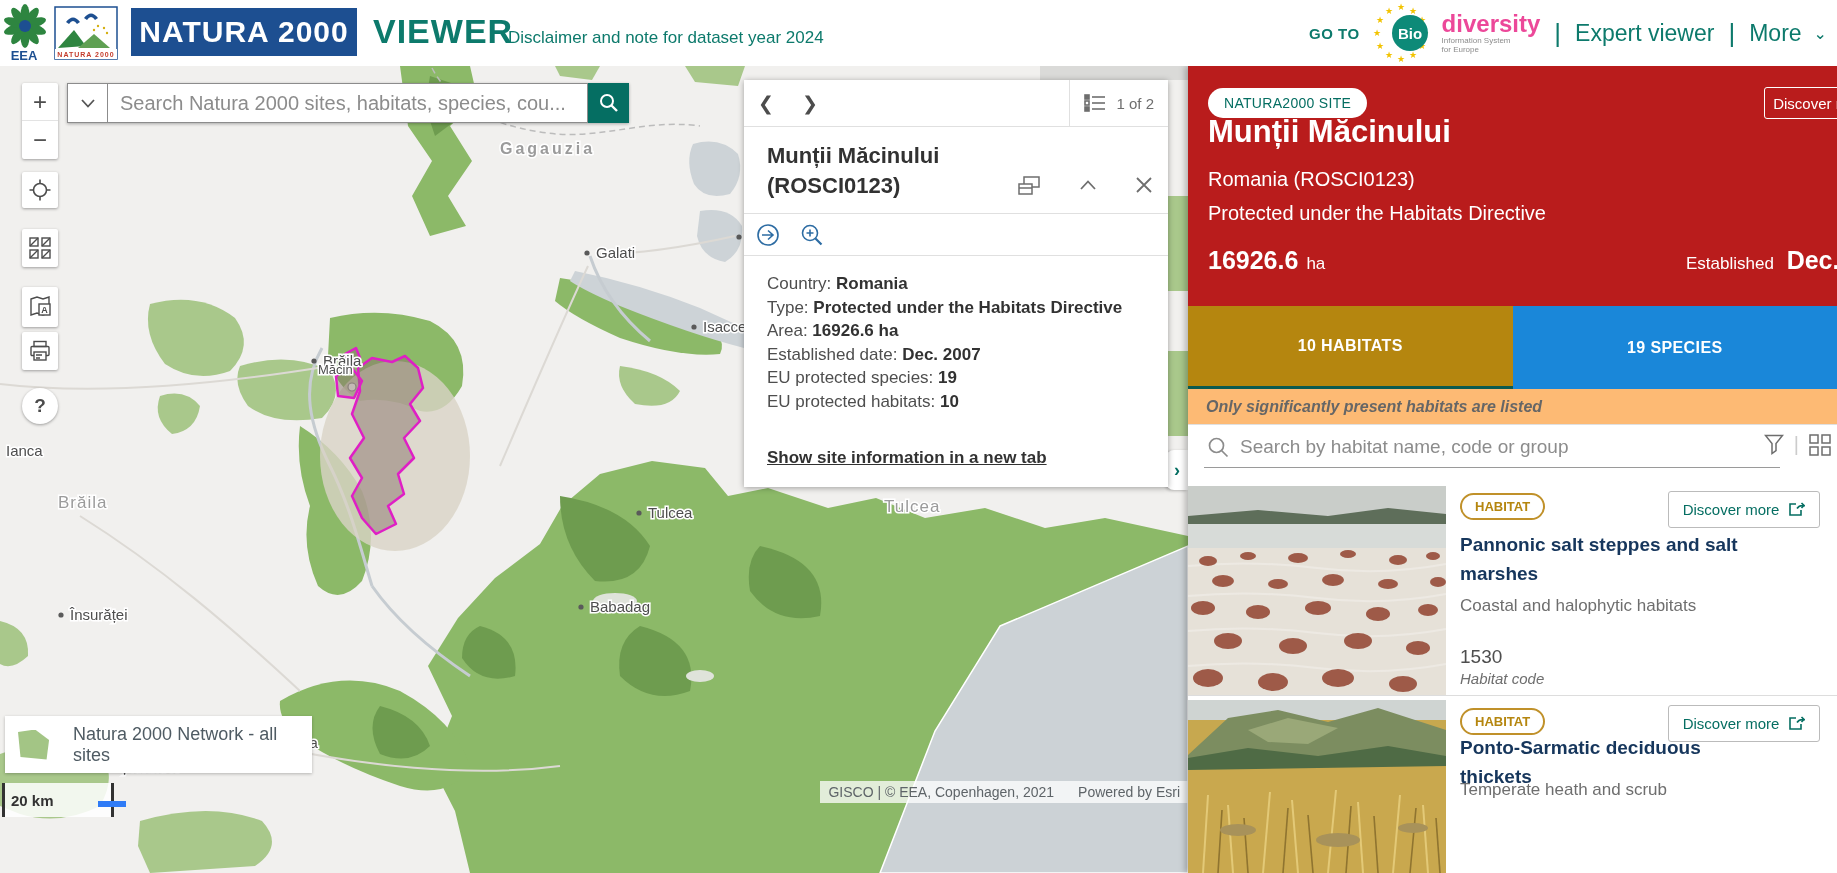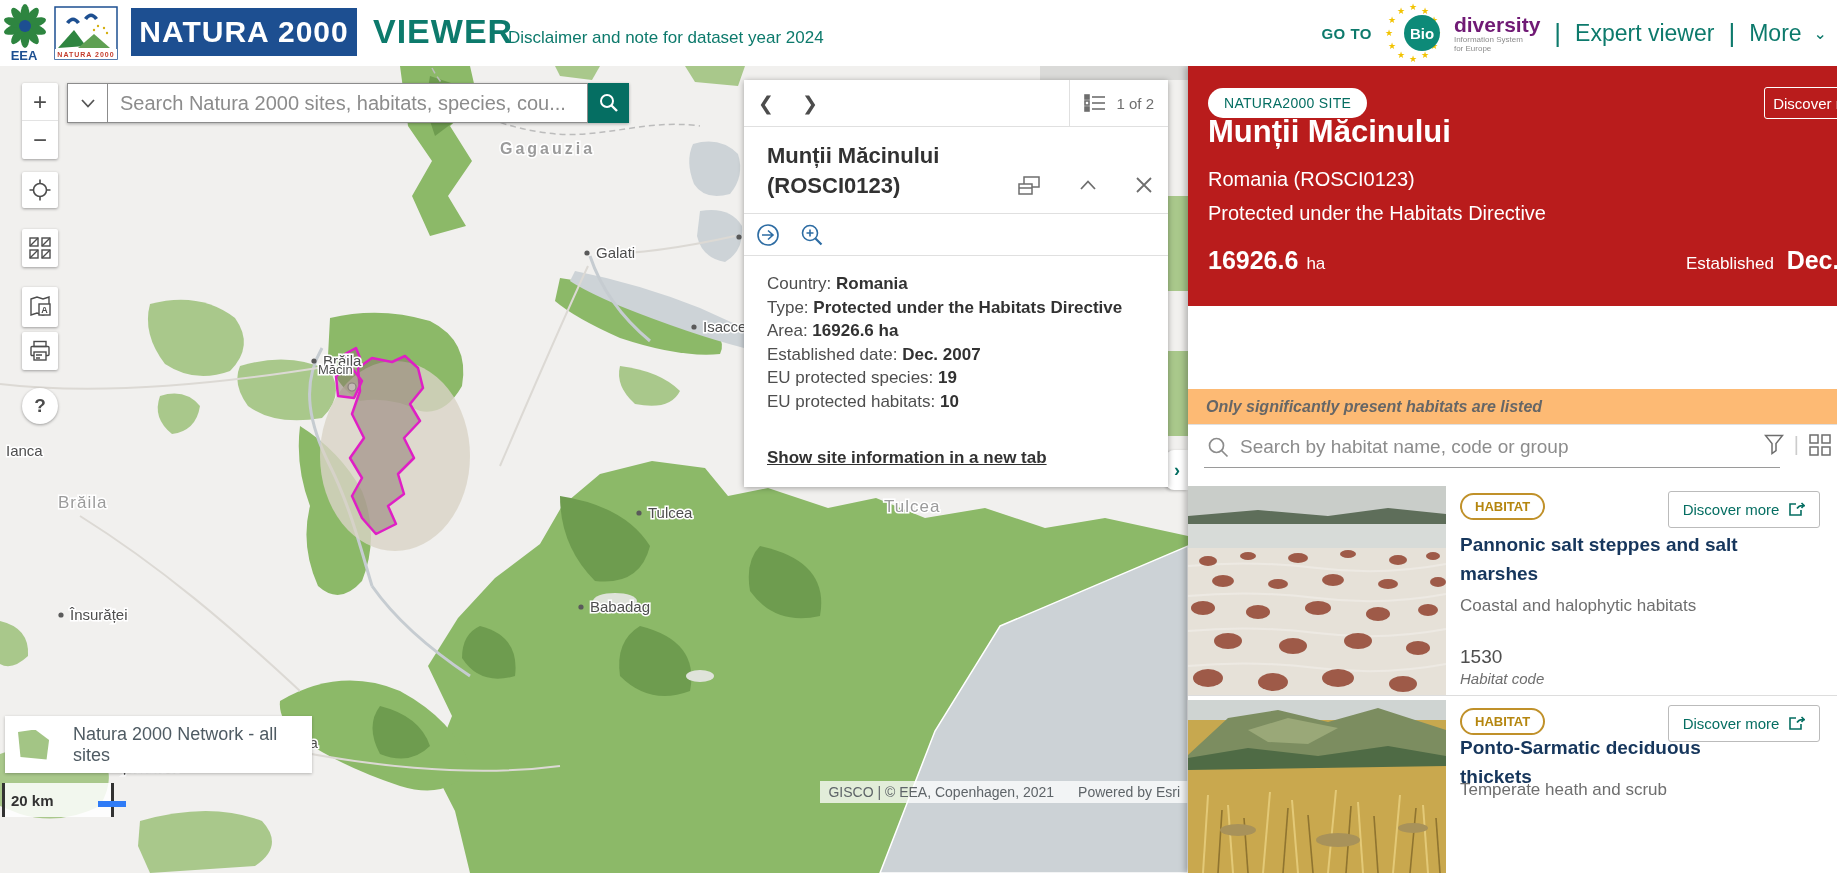--- a/index.html
+++ b/index.html
@@ -11,21 +11,21 @@
   
   .header { left:0; top:0; width:1837px; height:66px; background:#fff; z-index:50; }
   .brand-block { left:131px; top:8px; width:226px; height:48px; background:#1d4f91;
     color:#fff; font-size:30px; font-weight:bold; display:flex; align-items:center;
     justify-content:center; letter-spacing:1px; }
   .viewer-title { left:373px; top:12px; color:#0d7a6c; font-size:34px; font-weight:bold; letter-spacing:1px; }
   .disclaimer { left:508px; top:28px; color:#0d7a6c; font-size:17px; cursor:pointer; }
   .hdr-right { right:10px; top:0; height:66px; display:flex; align-items:center; gap:10px; }
   .goto { color:#0d7a6c; font-size:15px; font-weight:bold; letter-spacing:.5px; }
   .bio-text { line-height:1; }
-  .bio-text .bio-word { font-size:21px; font-weight:bold; color:#701a75; }
+  .bio-text .bio-word { font-size:24px; font-weight:bold; color:#ec4899; }
   .bio-text .bio-sub { font-size:8px; color:#8c8c8c; display:block; margin-top:1px; }
   .hdr-sep { color:#0d7a6c; font-size:26px; font-weight:300; padding:0 4px; }
   .hdr-link { color:#0d7a6c; font-size:23px; cursor:pointer; }
   .more-chev { color:#0d7a6c; font-size:16px; margin-left:2px; }
 
   
   .map { left:0; top:66px; width:1188px; height:807px; background:#f1f0ee; overflow:hidden; }
   .map svg.basemap { position:absolute; left:0; top:0; }
   .maplabel { font-size:15px; fill:#4e4e4e; paint-order:stroke; stroke:#ffffff; stroke-width:3px; }
   .maplabel.region { font-size:16px; fill:#9b9b9b; font-weight:bold; letter-spacing:3px; }
@@ -459,20 +459,24 @@
       <div class="sb-sub1">Romania (ROSCI0123)</div>
       <div class="sb-sub2">Protected under the Habitats Directive</div>
       <div class="sb-stats">
         <span class="sb-area-num">16926.6</span>
         <span class="sb-area-unit">ha</span>
         <span class="sb-est">
           <span>Established</span>
           <b>Dec. 2007</b>
         </span>
       </div>
+    </div>
+    <div class="sb-tabs">
+      <div class="sb-tab habitats">10 HABITATS</div>
+      <div class="sb-tab species">19 SPECIES</div>
     </div>
     <div class="sb-note">Only significantly present habitats are listed</div>
     <div class="sb-search">
       <svg class="abs" style="left:20px;top:12px" width="21" height="21" viewBox="0 0 21 21">
         <circle cx="8.5" cy="8.5" r="7" fill="none" stroke="#8c8c8c" stroke-width="1.7"></circle>
         <path d="M13.5,13.5 L19.5,19.5" stroke="#8c8c8c" stroke-width="1.7"></path>
       </svg>
       <input class="sb-search-input" placeholder="Search by habitat name, code or group" style="">
       <div class="sb-search-line"></div>
       <div class="sb-search-icons">

